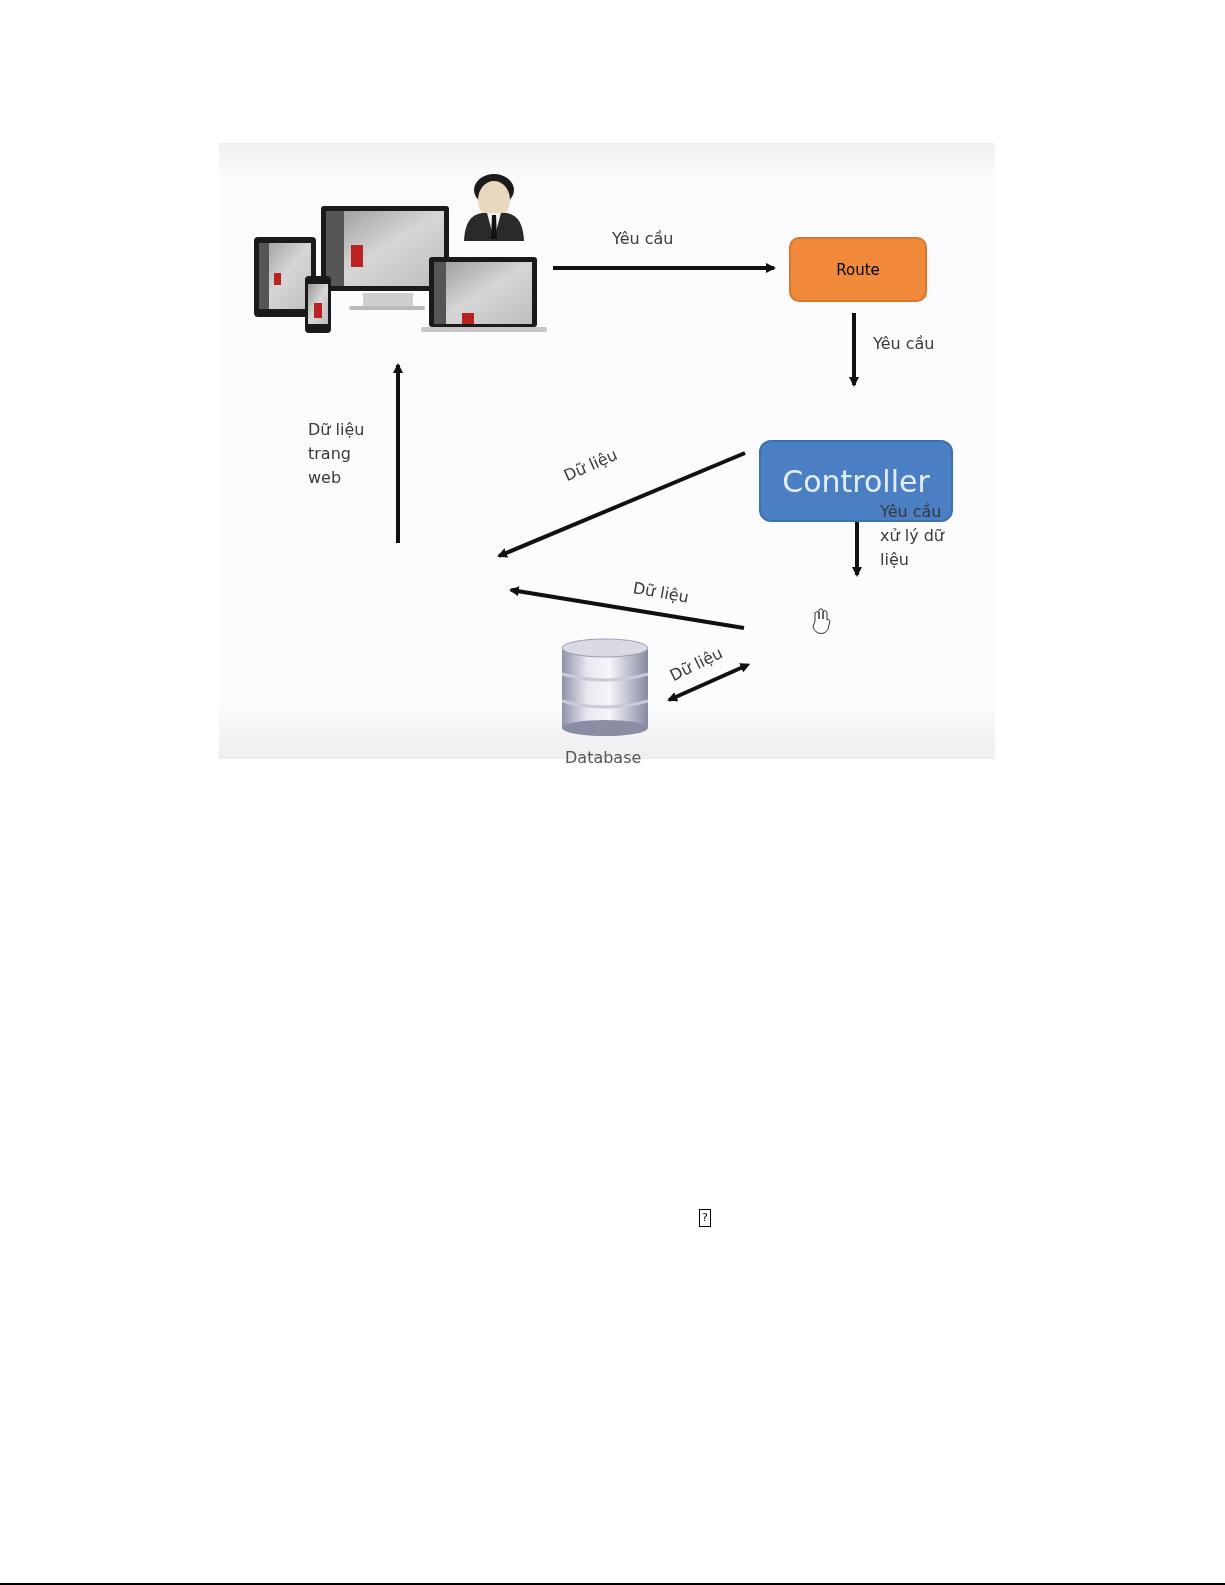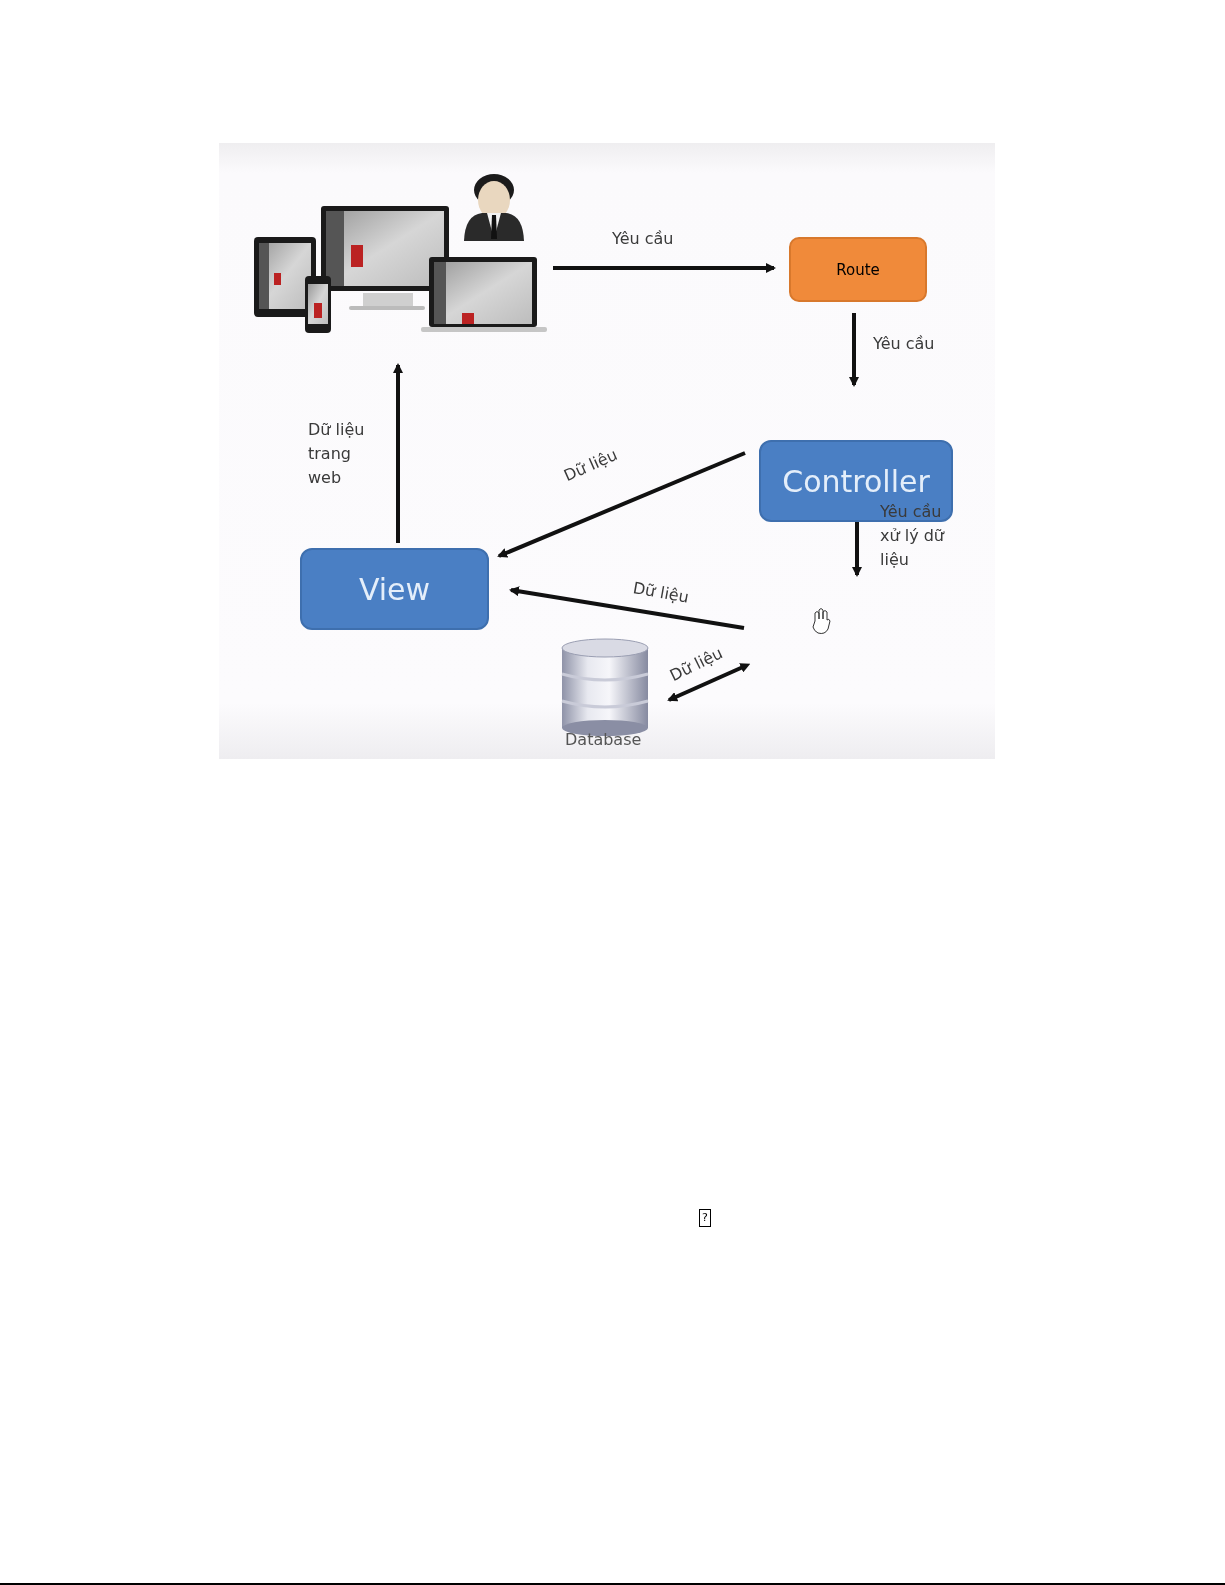--- a/index.html
+++ b/index.html
@@ -99,32 +99,31 @@
         <path d="M343,558 Q386,570 429,558" fill="none" stroke="#c9cbd8" stroke-width="3"></path>
       </g>
 
       <g>
         <path d="M596,478 l0,-8 q2,-3 4,0 l0,6 l0,-9 q2,-3 4,0 l0,9 l0,-7 q2,-3 4,0 l0,8 q2,-2 3,1 l-2,8 q-3,6 -10,4 q-4,-2 -5,-6 z" fill="#fff" stroke="#333" stroke-width="1"></path>
       </g>
     </svg>
 
     <div class="box orange" style="left:570px; top:94px; width:134px; height:61px;">Route</div>
     <div class="box blue" style="left:540px; top:250px; width:190px; height:78px;margin-top:47px;">Controller</div>
-    <div class="box blue" style="left:81px; top:405px; width:185px; height:78px;">View</div>
 
     <div class="lbl" style="left:393px; top:84px;">Yêu cầu</div>
     <div class="lbl" style="left:654px; top:189px;">Yêu cầu</div>
     <div class="lbl multi" style="left:661px; top:357px;">Yêu cầu
 xử lý dữ
 liệu</div>
     <div class="lbl multi" style="left:89px; top:275px;">Dữ liệu
 trang
 web</div>
     <div class="lbl" style="left:346px; top:322px; transform:rotate(-24deg); transform-origin:left center;">Dữ liệu</div>
     <div class="lbl" style="left:414px; top:433px; transform:rotate(10deg); transform-origin:left center;">Dữ liệu</div>
     <div class="lbl" style="left:452px; top:522px; transform:rotate(-26deg); transform-origin:left center;">Dữ liệu</div>
 
-    <div class="db-label" style="left:346px; top:587px;">Database</div>
+    <div class="db-label" style="left:346px; top:605px;">Database</div>
   </div>
 
   <div class="missing-glyph">?</div>
   <div class="bottom-rule"></div>
 </div>
 
 </body></html>

